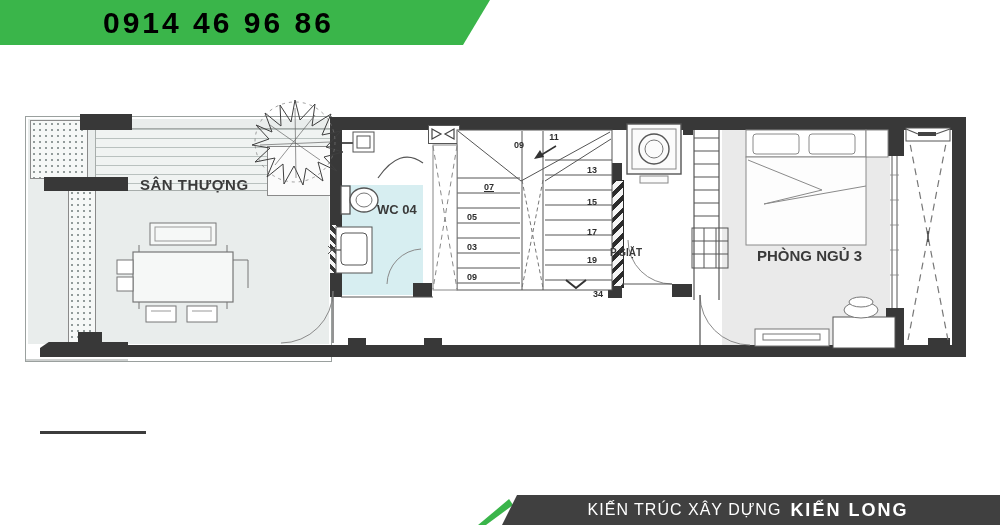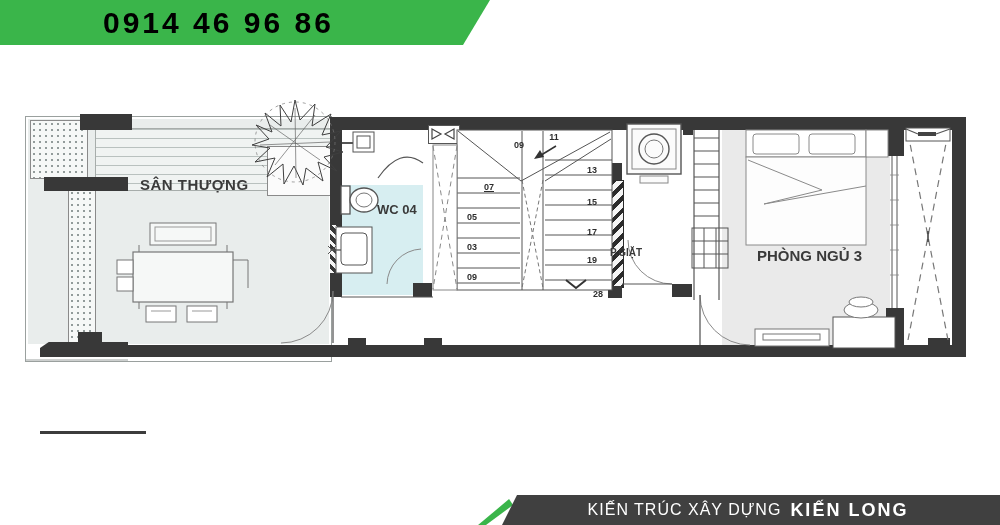--- a/index.html
+++ b/index.html
@@ -263,21 +263,21 @@
     <div class="abs num" style="left:479px;top:182px;text-decoration:underline;">07</div>
     <div class="abs num" style="left:462px;top:212px;">05</div>
     <div class="abs num" style="left:462px;top:242px;">03</div>
     <div class="abs num" style="left:462px;top:272px;">09</div>
     <div class="abs num" style="left:509px;top:132px;margin-top:8px;">09</div>
     <div class="abs num" style="left:530px;top:132px;margin-left:14px;">11</div>
     <div class="abs num" style="left:582px;top:165px;">13</div>
     <div class="abs num" style="left:582px;top:197px;">15</div>
     <div class="abs num" style="left:582px;top:227px;">17</div>
     <div class="abs num" style="left:582px;top:255px;">19</div>
-    <div class="abs num" style="left:588px;top:289px;">28</div>
+    <div class="abs num" style="left:588px;top:289px;">34</div>
   </div>
 
   <div class="abs floor-underline"></div>
 
   <div class="abs banner-sliver"></div>
   <div class="abs banner-bottom">
     <span class="pre">KIẾN TRÚC XÂY DỰNG</span>
     <span class="brand">KIẾN LONG</span>
   </div>
 

